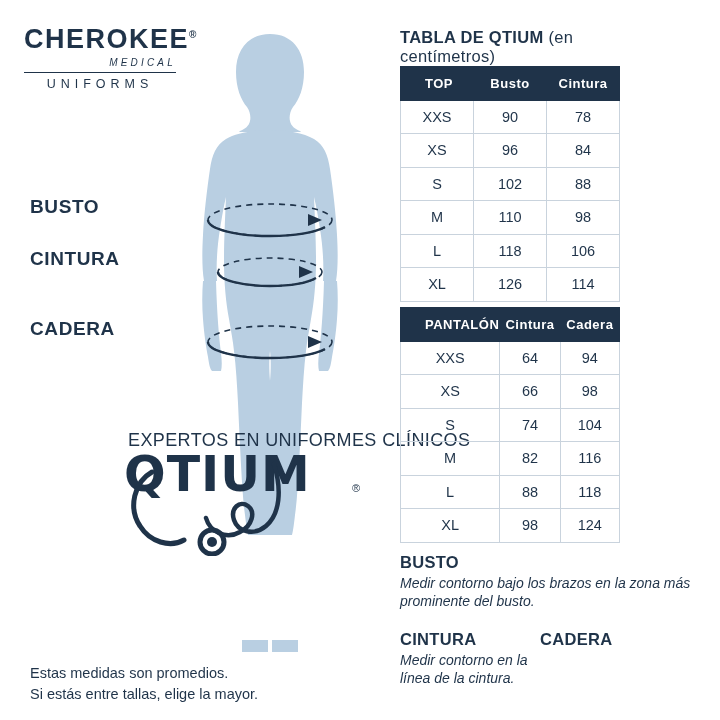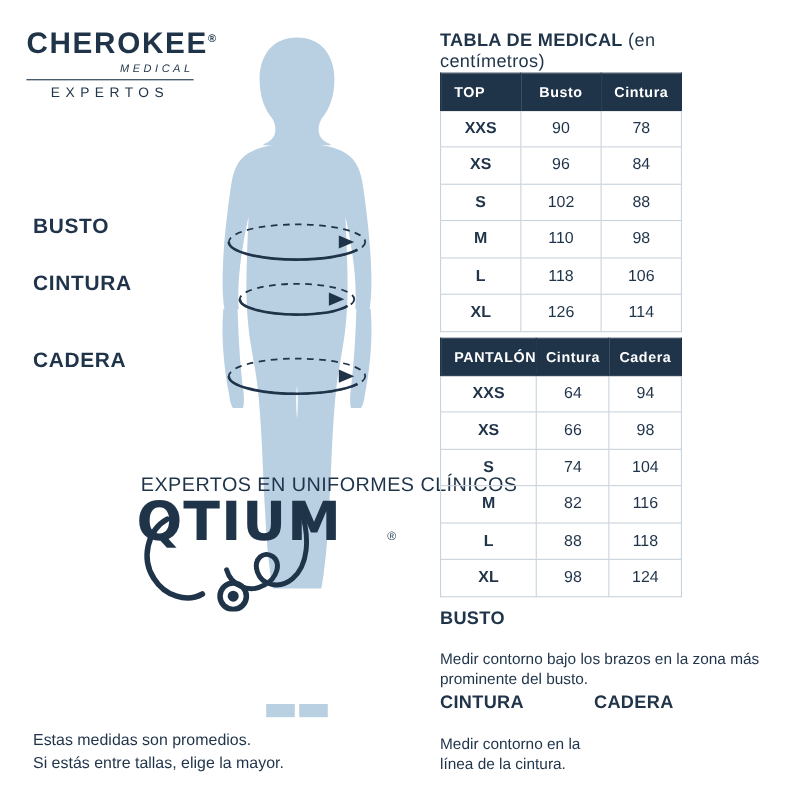--- a/index.html
+++ b/index.html
@@ -83,40 +83,40 @@
     text-align: center;
     font-size: 14.5px;
     height: 33.5px;
     width: 33.33%;
     color: #1f3349;
   }
   table.sizes thead th {
     background: #1f3349; color: #ffffff; font-weight: bold;
     font-size: 13px; letter-spacing: 0.5px; border: 1px solid #1f3349;
   }
-  table.sizes thead th.first { text-align: left; padding-left: 12px; }
-  table.sizes td.size { font-weight: bold; }
+  table.sizes thead th.first { text-align: left; padding-left: 24px; }
+  table.sizes td.size { font-weight: normal; }
 
   .defs { position: absolute; left: 400px; width: 300px; }
   #def-busto { top: 553px; }
   .def-h { font-size: 16.5px; font-weight: bold; letter-spacing: 0.3px; }
-  .def-p { font-size: 14px; line-height: 1.3; margin-top: 18px; }
+  .def-p { font-size: 14px; line-height: 1.3; margin-top: 2px; font-style: italic; }
   #def-cintura { top: 630px; width: 135px; }
   #def-cadera  { top: 630px; left: 540px; width: 165px; }
 </style>
 </head>
 <body>
 
 <div class="page">
 
   <div class="brand">
     <div class="brand-name"><span>CHEROKEE</span><span class="reg">®</span></div>
     <div class="brand-sub1">MEDICAL</div>
     <div class="brand-rule"></div>
-    <div class="brand-sub2">EXPERTOS</div>
+    <div class="brand-sub2">UNIFORMS</div>
   </div>
 
   <div class="measure-label" id="lbl-busto">BUSTO</div>
   <div class="measure-label" id="lbl-cintura">CINTURA</div>
   <div class="measure-label" id="lbl-cadera">CADERA</div>
 
   <div class="figure-wrap">
     <svg width="240" height="640" viewBox="0 0 240 640">
       <g fill="#b9cfe2">
 
@@ -205,21 +205,21 @@
       <circle cx="88" cy="96" r="5" fill="#1f3349"></circle>
     </svg>
   </div>
 
   <div class="footnote">
       <div>Estas medidas son promedios.</div>
       <div>Si estás entre tallas, elige la mayor.</div>
     </div>
 
   <div class="table-title">
-    <span>TABLA DE MEDICAL</span><span class="light"> (en centímetros)</span>
+    <span>TABLA DE QTIUM</span><span class="light"> (en centímetros)</span>
   </div>
 
   <table class="sizes" id="table-top">
     <thead>
       <tr>
         <th class="first">TOP</th>
         <th>Busto</th>
         <th>Cintura</th>
       </tr>
     </thead>

